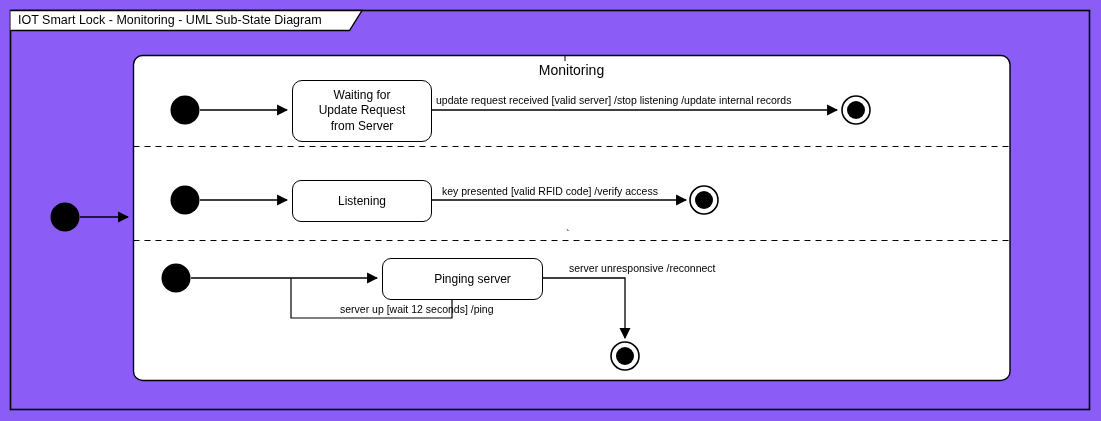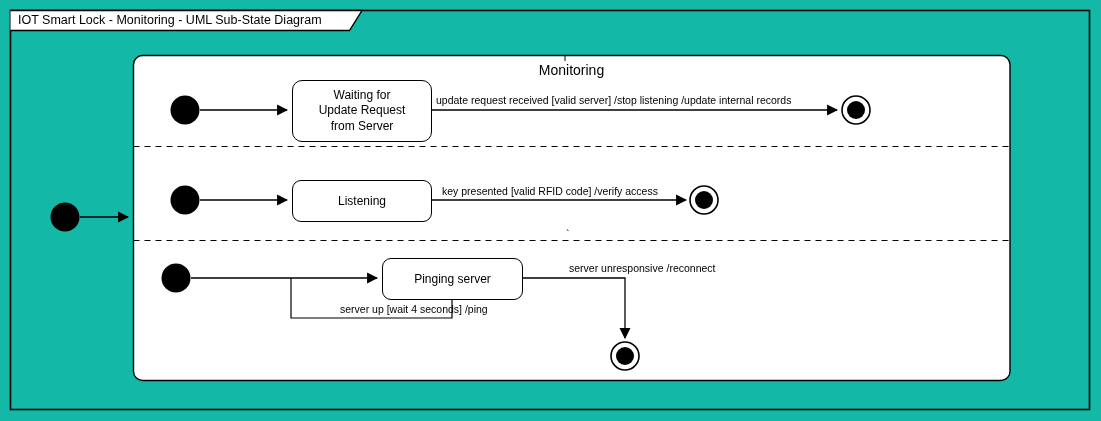--- a/index.html
+++ b/index.html
@@ -9,21 +9,21 @@
     width: 1101px;
     height: 421px;
     overflow: hidden;
     font-family: "Liberation Sans", "DejaVu Sans", sans-serif;
     -webkit-font-smoothing: antialiased;
   }
   .stage {
     position: relative;
     width: 1101px;
     height: 421px;
-    background: #14b8a6;
+    background: #8b5cf6;
   }
   svg.canvas {
     position: absolute;
     left: 0; top: 0;
     width: 1101px; height: 421px;
     z-index: 1;
   }
   .txt {
     position: absolute;
     z-index: 3;
@@ -58,20 +58,21 @@
     line-height: 1.3;
   }
   .state-waiting span { display: block; }
   .state-listening {
     left: 292px; top: 180px; width: 138px; height: 40px;
     border-radius: 9px;
   }
   .state-pinging {
     left: 382px; top: 258px; width: 139px; height: 40px;
     border-radius: 9px;
+    padding-left: 20px;
   }
   .tr-label { font-size: 10.5px; }
   .tr-update   { left: 436px; top: 94px; }
   .tr-key     { left: 442px; top: 185px; }
   .tr-unresp  { left: 525px; top: 262px; margin-left: 44px; }
   .tr-serverup { left: 340px; top: 303px; }
   .stray-mark { left: 566px; top: 228px; font-size: 11px; }
 </style>
 </head>
 <body>
@@ -145,17 +146,17 @@
     <span>Listening</span>
   </div>
 
   <div class="state-box state-pinging">
     <span>Pinging server</span>
   </div>
 
   <div class="txt tr-label tr-update">update request received [valid server] /stop listening /update internal records</div>
   <div class="txt tr-label tr-key">key presented [valid RFID code] /verify access</div>
   <div class="txt tr-label tr-unresp">server unresponsive /reconnect</div>
-  <div class="txt tr-label tr-serverup">server up [wait 4 seconds] /ping</div>
+  <div class="txt tr-label tr-serverup">server up [wait 12 seconds] /ping</div>
 
   <div class="txt stray-mark">`</div>
 
 </div>
 
 </body></html>

